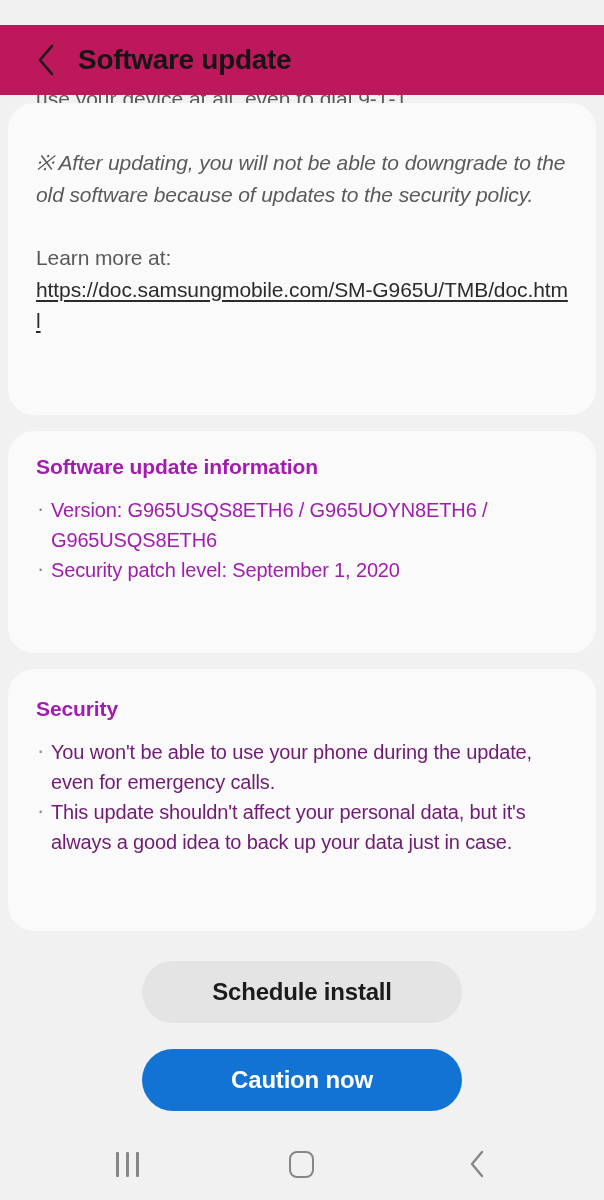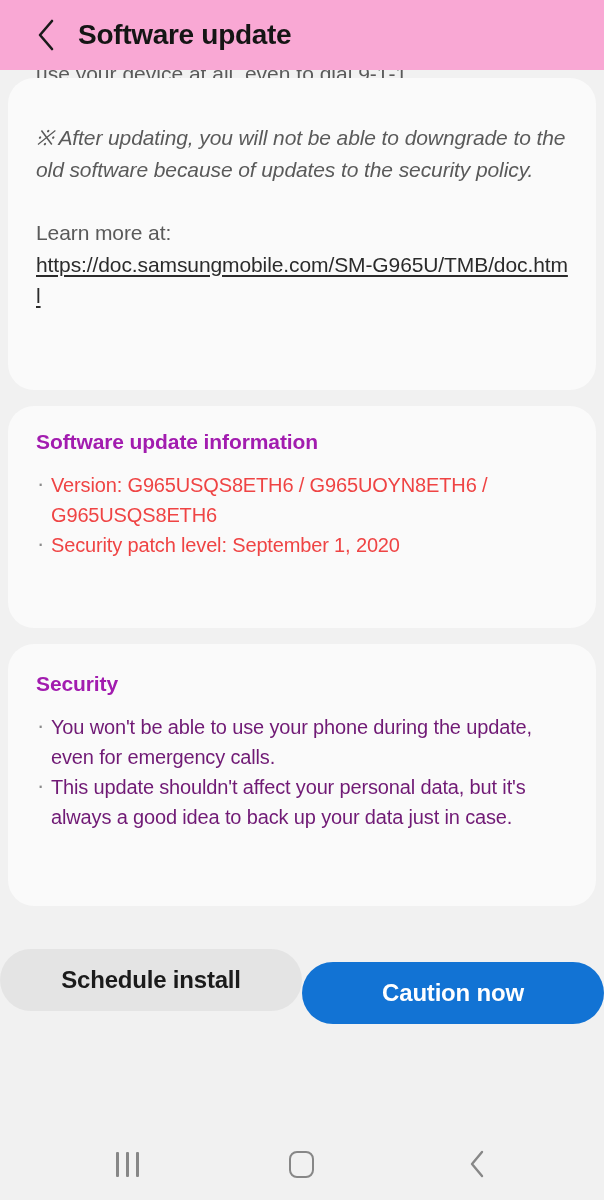--- a/index.html
+++ b/index.html
@@ -24,24 +24,25 @@
     display: flex;
     flex-direction: column;
   }
 
   
   .app-bar {
     position: relative;
     z-index: 5;
     height: 70px;
     flex: 0 0 70px;
-    background: #f9a8d4;
+    background: #be185d;
     display: flex;
     align-items: center;
     padding-left: 24px;
+    margin-top: 25px;
   }
   .back-arrow {
     width: 44px;
     height: 44px;
     display: flex;
     align-items: center;
     justify-content: center;
     flex: 0 0 44px;
   }
   .back-arrow svg { display: block; }
@@ -115,21 +116,21 @@
   
   .bullets {
     list-style: none;
     margin-top: 16px;
   }
   .bullets li {
     position: relative;
     padding-left: 15px;
     font-size: 20px;
     line-height: 30px;
-    color: #ef4444;
+    color: #a21caf;
     letter-spacing: -0.15px;
   }
   .bullets li::before {
     content: "\00B7";
     position: absolute;
     left: 1px;
     top: -1px;
     font-size: 22px;
     line-height: 30px;
     color: #8a8a8a;
@@ -139,21 +140,21 @@
   #card-caution .card-title { padding-top: 28px; }
   #card-caution .bullets li { color: #701a75; }
 
   
   .actions {
     position: absolute;
     top: 866px;
     left: 0;
     right: 0;
     display: flex;
-    flex-direction: row;
+    flex-direction: column;
     align-items: center;
   }
   .btn {
     width: 320px;
     height: 62px;
     border: none;
     border-radius: 31px;
     font-family: "Liberation Sans", sans-serif;
     font-size: 24px;
     font-weight: bold;

